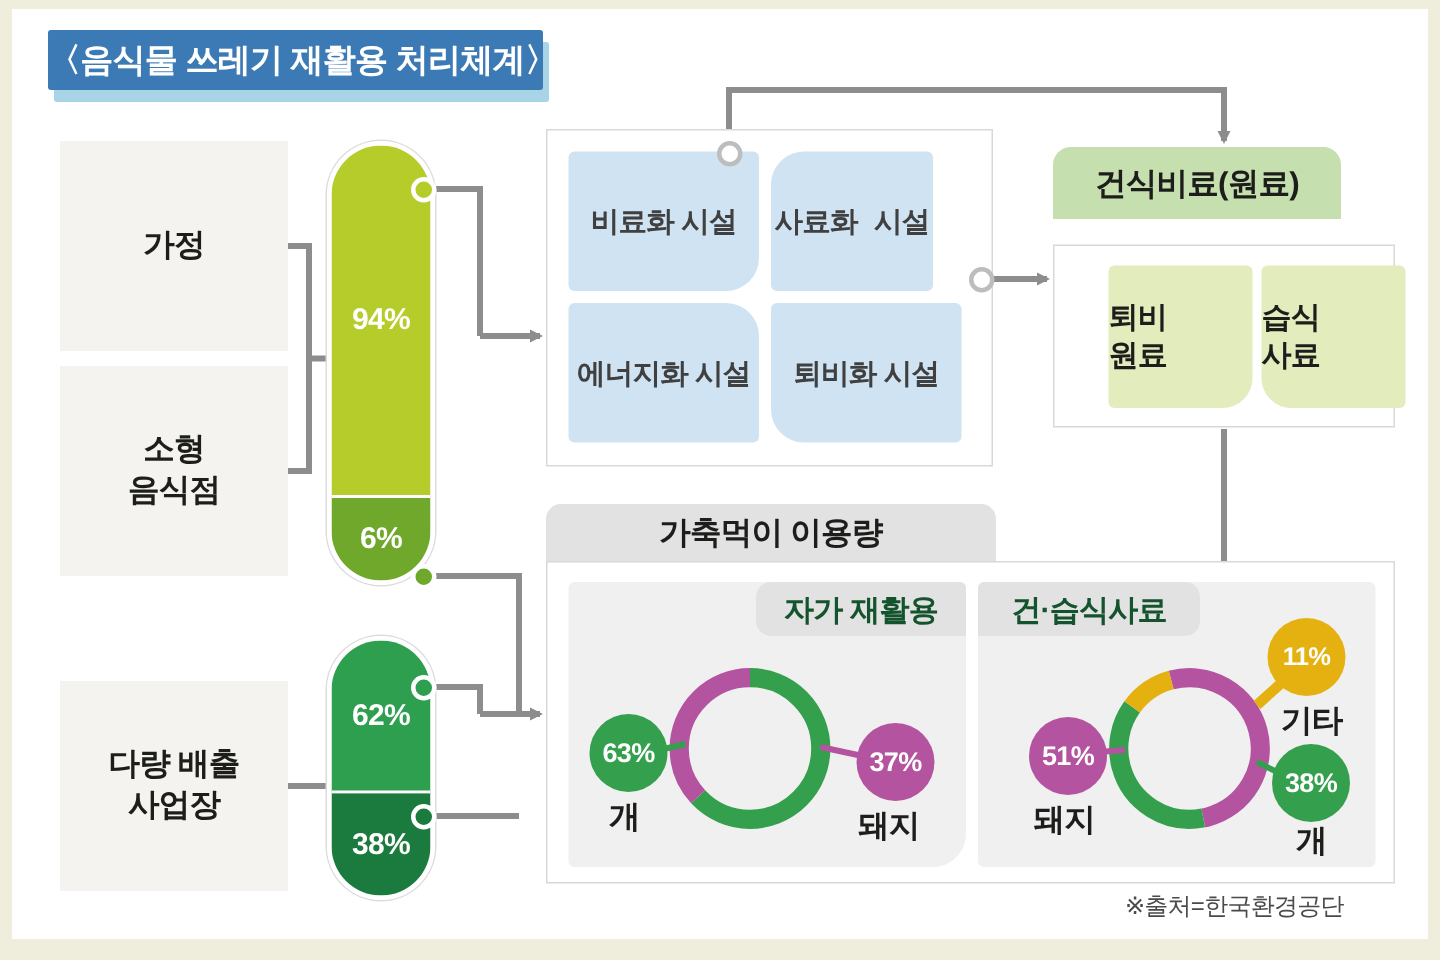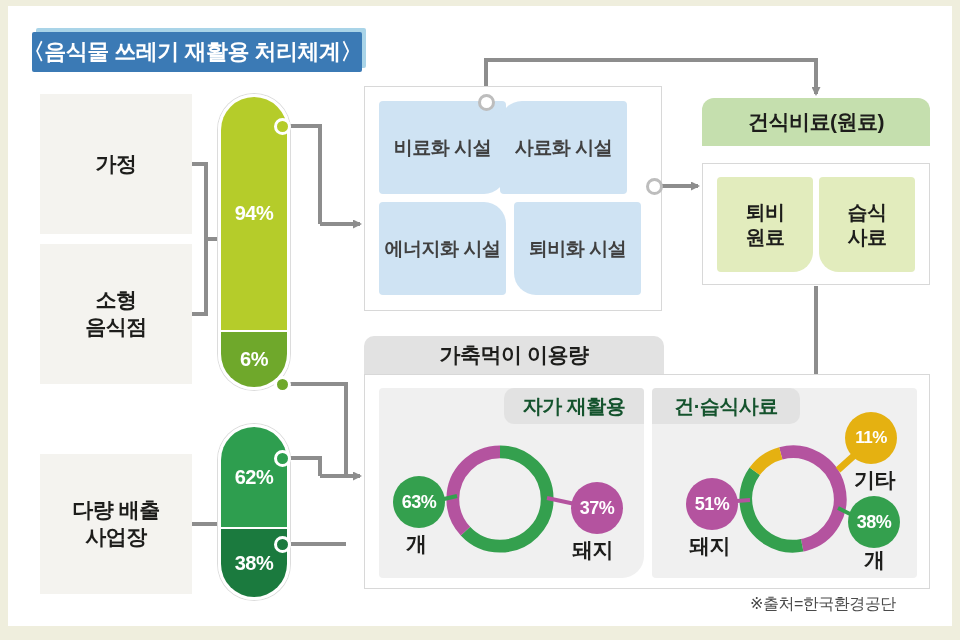--- a/index.html
+++ b/index.html
@@ -17,23 +17,23 @@
     background:#ffffff;
   }
   .abs{position:absolute;}
 
   
   #title-shadow{
     left:28px;top:22px;width:330px;height:40px;
     background:#a9d4e8;border-radius:2px;
   }
   #title-banner{
-    left:24px;top:26px;width:330px;height:40px;
+    left:24px;top:14px;width:330px;height:40px;
     background:#3b7ab5;border-radius:2px;
-    display:flex;align-items:center;justify-content:flex-end;
+    display:flex;align-items:center;justify-content:flex-start;
   }
   #title-banner span{
     color:#ffffff;font-size:22px;font-weight:bold;letter-spacing:-0.5px;
     white-space:nowrap;
   }
 
   
   .src-box{
     background:#f4f3ef;
     display:flex;align-items:center;justify-content:center;
@@ -88,41 +88,41 @@
     box-sizing:border-box;
   }
   .fac{
     position:absolute;
     background:#cfe3f3;
     display:flex;align-items:center;justify-content:center;
     font-size:19px;font-weight:bold;color:#404040;letter-spacing:-0.5px;
     box-sizing:border-box;
   }
   #fac-bi {left:14px; top:14px; width:127px;height:93px;border-radius:4px 4px 22px 4px;}
-  #fac-sa {left:135px;top:14px; width:127px;height:93px;border-radius:22px 4px 4px 4px;}
+  #fac-sa {left:149px;top:14px; width:108px;height:93px;border-radius:22px 4px 4px 4px;font-family:Liberation Mono, monospace;}
   #fac-en {left:14px; top:115px;width:127px;height:93px;border-radius:4px 22px 4px 4px;}
   #fac-toe{left:149px;top:115px;width:127px;height:93px;border-radius:4px 4px 4px 22px;}
 
   
   #fert-head{
-    left:694px;top:92px;width:228px;height:48px;
+    left:694px;top:92px;width:192px;height:48px;
     background:#c5dfae;border-radius:12px 12px 0 0;
     display:flex;align-items:center;justify-content:center;
     font-size:21px;font-weight:bold;color:#1d1d1b;letter-spacing:-0.5px;
   }
   #fert-panel{
     left:694px;top:157px;width:228px;height:122px;
     border:1px solid #d8d8d8;background:#ffffff;box-sizing:border-box;
   }
   .fert{
     position:absolute;top:13px;width:96px;height:95px;
     background:#e2ecbd;
-    display:flex;align-items:center;justify-content:center;
+    display:flex;align-items:center;
     text-align:center;line-height:1.25;
-    font-size:20px;font-weight:bold;color:#1d1d1b;letter-spacing:-0.5px;
+    font-size:20px;font-weight:bold;color:#1d1d1b;letter-spacing:-0.5px;margin-left:22px;
   }
   #fert-toebi{left:14px;border-radius:4px 4px 20px 4px;}
   #fert-seup {left:116px;border-radius:4px 4px 4px 20px;}
 
   
   #live-head{
     left:356px;top:330px;width:300px;height:38px;
     background:#e2e2e2;border-radius:10px 10px 0 0;
     display:flex;align-items:center;justify-content:center;
     font-size:21px;font-weight:bold;color:#1d1d1b;letter-spacing:-0.5px;

